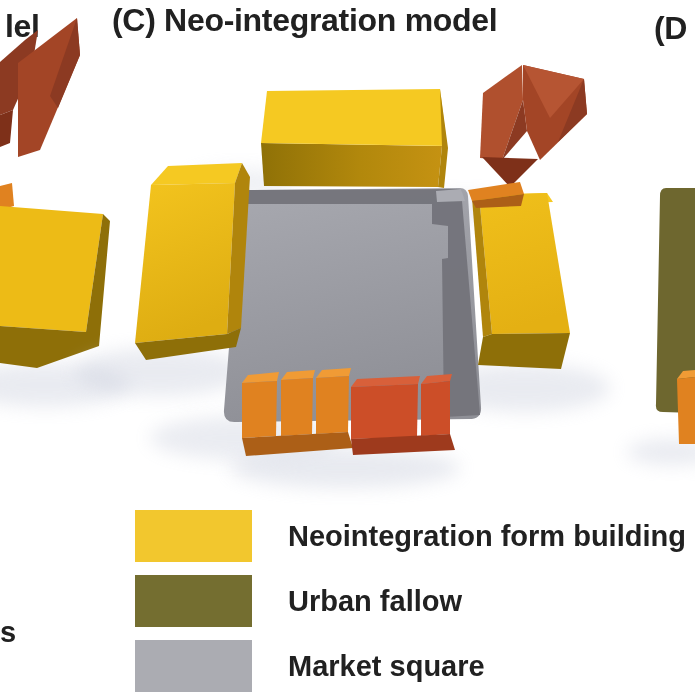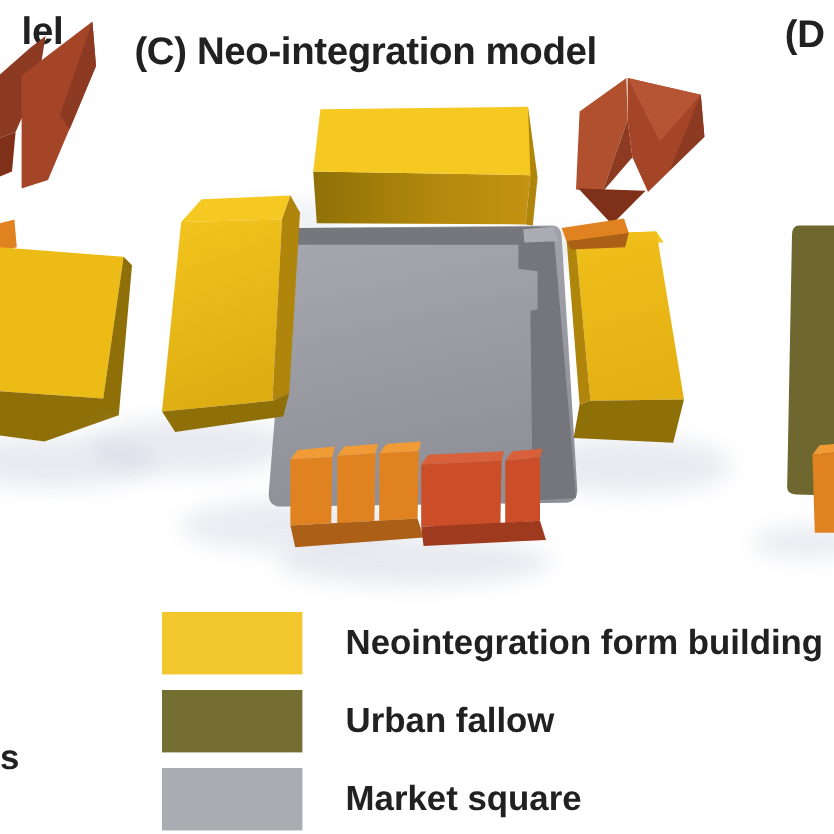--- a/index.html
+++ b/index.html
@@ -26,22 +26,22 @@
   .fc-b{fill:var(--church_bright);}  .fc-l{fill:var(--church_light);}
   .fc-m{fill:var(--church_mid);}     .fc-d{fill:var(--church_dark);}      .fc-deep{fill:var(--church_deep);}
   .f-olive{fill:var(--olive);}
   .f-shadow{fill:var(--shadow);}
 </style>
 </head>
 <body>
 
 <div class="canvas">
 
-  <div class="ttl" style="left:18px;top:8px">lel</div>
-  <div class="ttl" style="left:112px;top:24px">(C) Neo-integration model</div>
+  <div class="ttl" style="left:5px;top:8px">lel</div>
+  <div class="ttl" style="left:112px;top:2px">(C) Neo-integration model</div>
   <div class="ttl" style="left:654px;top:10px">(D</div>
 
   <svg class="scene-svg" width="695" height="695" viewBox="0 0 695 695">
     <defs>
       <filter id="blur" x="-60%" y="-60%" width="220%" height="220%">
         <feGaussianBlur stdDeviation="9"></feGaussianBlur>
       </filter>
       <linearGradient id="gTopFront" x1="0" y1="0" x2="1" y2="0">
         <stop offset="0" stop-color="#8F7107"></stop>
           <stop offset="0.55" stop-color="#B2880C"></stop>

